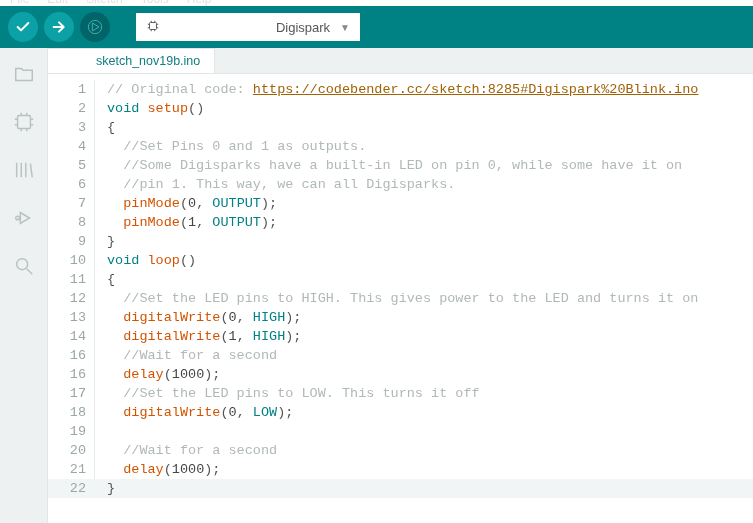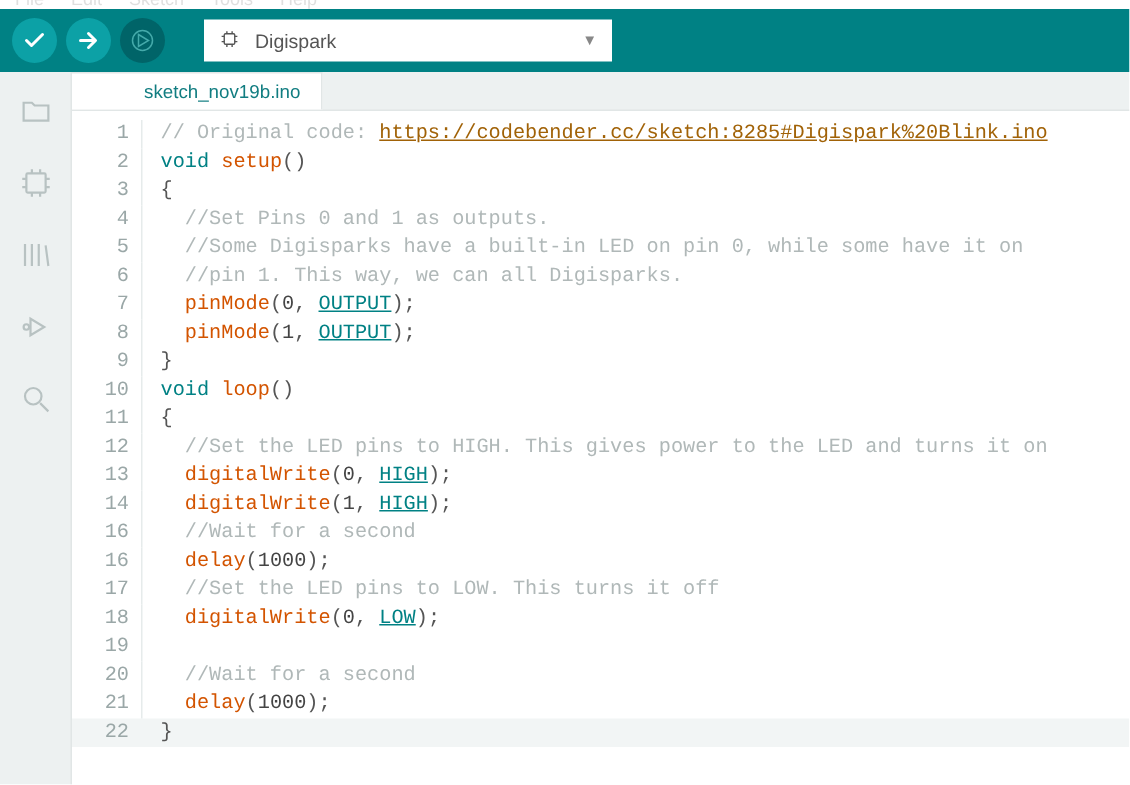--- a/index.html
+++ b/index.html
@@ -3,21 +3,21 @@
 <meta charset="utf-8">
 <style>
   * { box-sizing: border-box; margin: 0; padding: 0; }
   body { font-family: "Segoe UI", Arial, sans-serif; font-size: 13px; background: #fff; width: 753px; height: 523px; overflow: hidden; }
   .menubar { height: 6px; background: #fff; padding: 0 10px; display: flex; gap: 18px; color: #333; font-size: 12px; align-items: flex-end; opacity: .15;}
   .toolbar { height: 42px; background: #008184; display: flex; align-items: center; padding: 0 8px; gap: 6px; }
   .tb-btn { width: 30px; height: 30px; border-radius: 50%; background: #0ca1a6; display: flex; align-items: center; justify-content: center; cursor: pointer; }
   .tb-btn svg { width: 16px; height: 16px; fill: #fff; stroke: #fff; }
   .tb-debug { background: #006468; }
   .tb-debug svg { stroke: #4aa; fill:none;}
-  .board-select { margin-left: 20px; background: #fff; height: 28px; width: 272px; border: none; display: flex; align-items: center; padding: 0 10px; gap: 10px; cursor: pointer; position: relative; }
+  .board-select { margin-left: 20px; background: #fff; height: 28px; width: 224px; border: none; display: flex; align-items: center; padding: 0 10px; gap: 10px; cursor: pointer; position: relative; text-align: right; }
   .board-select .chip-icon svg { width: 14px; height: 14px; stroke: #555; fill:none;}
   .board-select .name { flex: 1; color: #555; font-size: 13px; }
   .board-select .caret { color: #888; font-size: 10px; }
   .workspace { display: flex; height: calc(523px - 48px); }
   .sidebar { width: 48px; background: #edf1f1; display: flex; flex-direction: column; align-items: center; padding-top: 14px; gap: 24px; border-right: 1px solid #e1e6e6;}
   .sidebar .sicon { width: 24px; height: 24px; cursor: pointer; display:flex; align-items:center; justify-content:center;}
   .sidebar .sicon svg { width: 22px; height: 22px; stroke: #b8c2c2; fill: none; stroke-width: 1.6; }
   .editor-area { flex: 1; display: flex; flex-direction: column; background: #fff; }
   .tabbar { height: 26px; background: #edf1f1; display: flex; align-items: flex-end; border-bottom: 1px solid #e1e6e6;}
   .tab { background: #fff; height: 25px; padding: 0 14px; display: flex; align-items: center; border-top: 1px solid #e1e6e6; border-right: 1px solid #e1e6e6; font-size: 12.5px; color: #4a6; cursor: pointer;}
@@ -26,21 +26,21 @@
   .line { display: flex; }
   .gutter { width: 46px; text-align: right; color: #9aa7a7; padding-right: 8px; user-select: none; }
   .gutter-border { width: 1px; background: #e6ebeb; margin-right: 2px;}
   .src { white-space: pre; padding-left: 10px; color: #222;}
   
   .tk-comment { color: #b0b8b8; }
   .tk-link { color: #a16207; text-decoration: underline; }
   .tk-kw { color: #008184; }
   .tk-func { color: #d35400; }
   .tk-num { color: #444; }
-  .tk-const { color: #008184; text-decoration: underline; }
+  .tk-const { color: #008184; }
   .tk-punc { color: #555;}
   .last-line-hl { background: #f2f5f5; align-items: flex-end; }
 </style>
 </head>
 <body>
 
 <div class="menubar" id="menubar">
     <span>File</span>
     <span>Edit</span>
     <span>Sketch</span>

